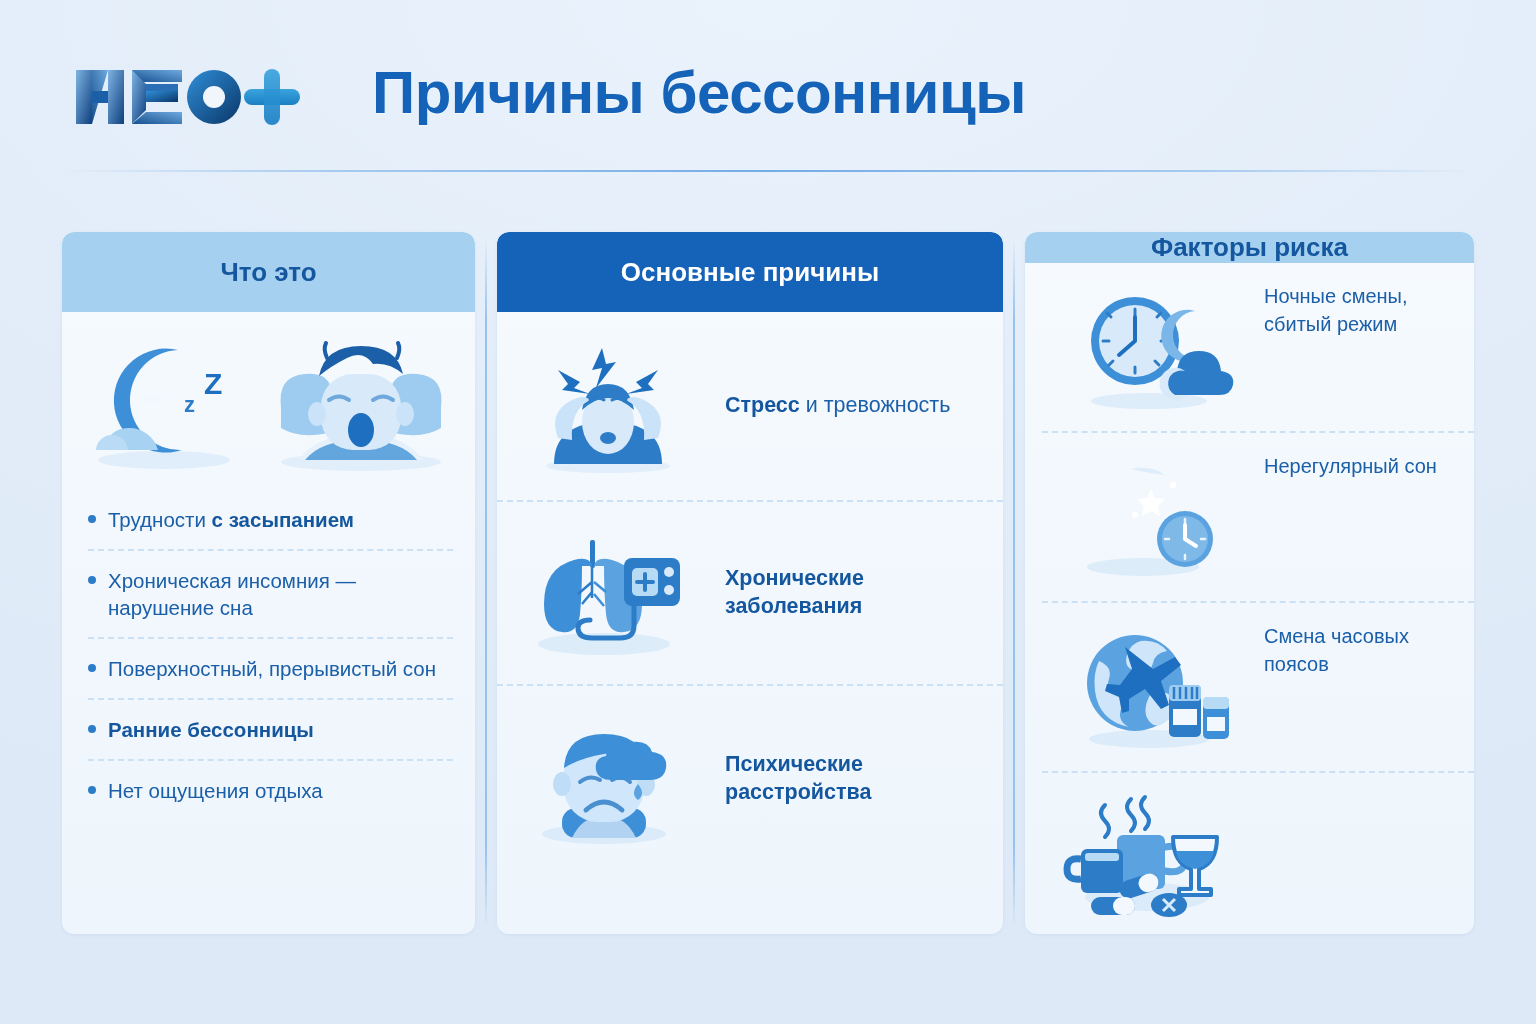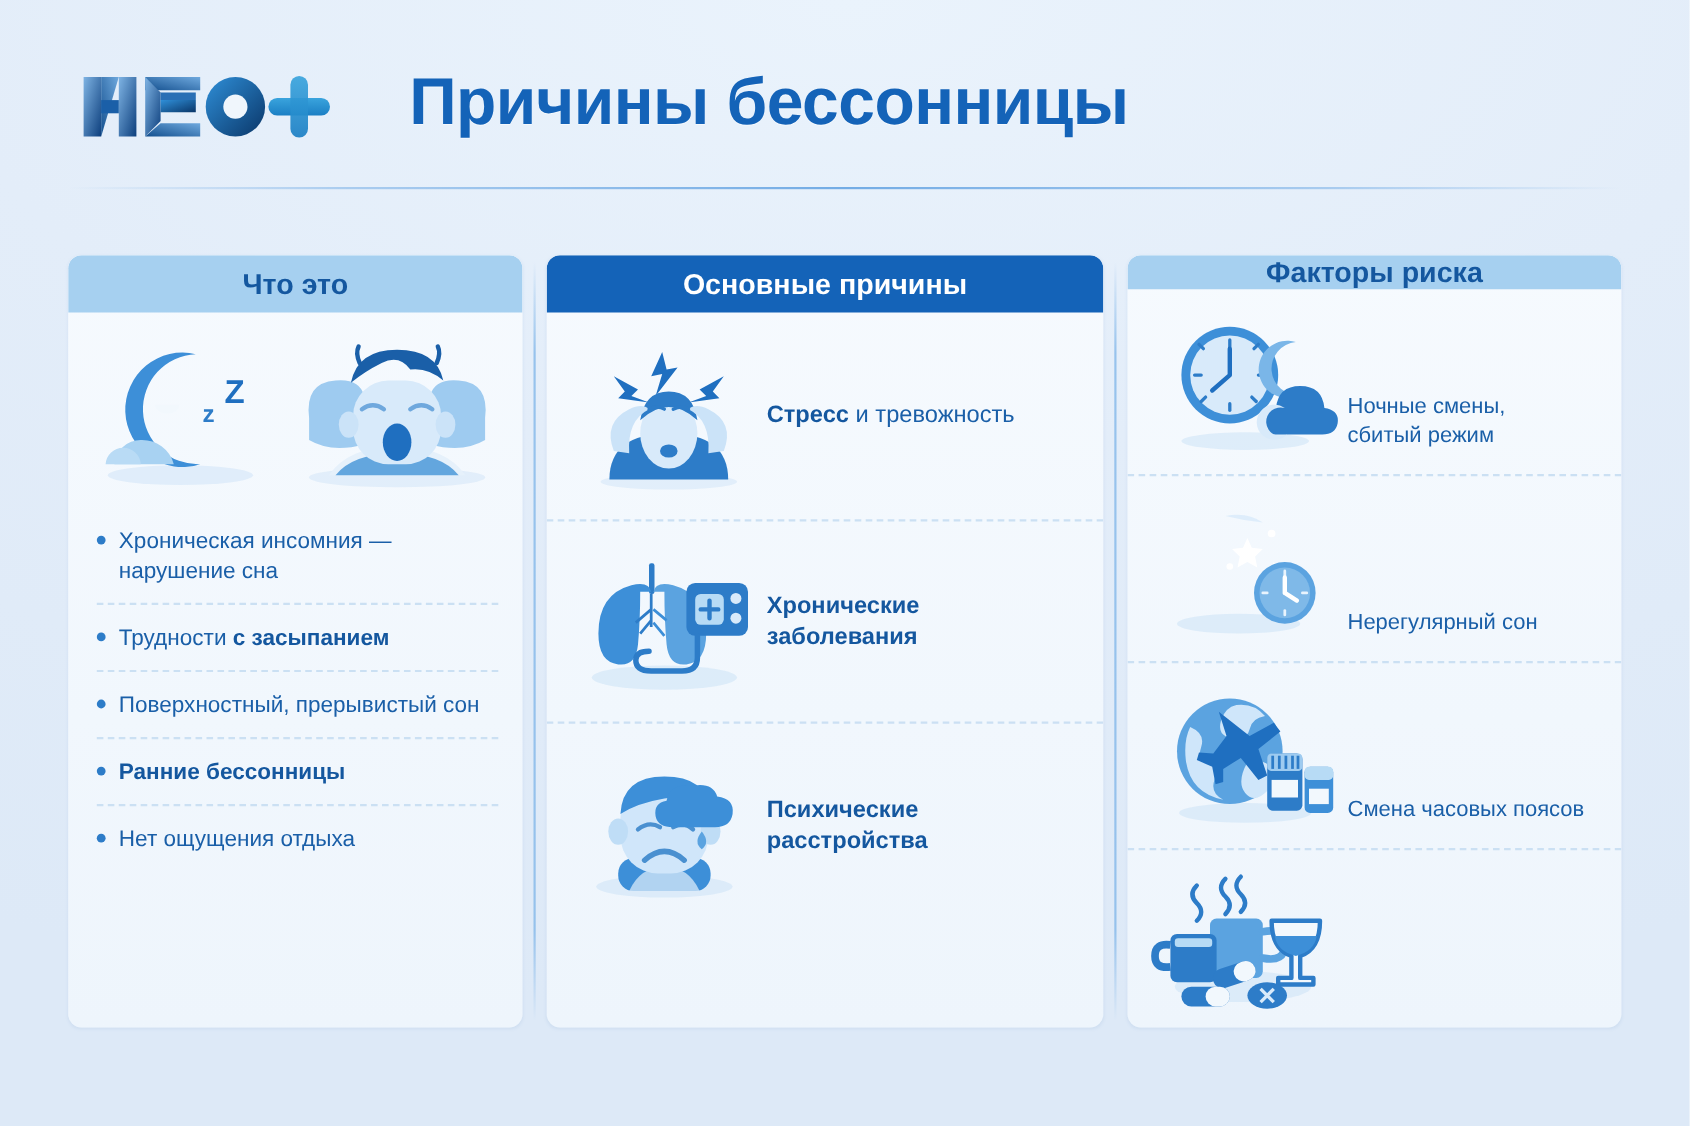--- a/index.html
+++ b/index.html
@@ -60,21 +60,21 @@
     border-radius: 12px;
     box-shadow: 0 1px 3px rgba(80,130,185,.10);
     display: flex; flex-direction: column;
     overflow: hidden;
   }
   .card-a { flex: 0 0 413px; }
   .card-b { flex: 0 0 506px; }
   .card-c { flex: 0 0 449px; }
 
   .card-head {
-    height: 52px; display: flex; align-items: center; justify-content: center;
+    height: 80px; display: flex; align-items: center; justify-content: center;
     font-size: 26px; font-weight: 700;
     border-radius: 12px 12px 0 0;
   }
   .head-light { background: #a6d0f0; color: #14579f; }
   .head-solid { background: #1463b8; color: #ffffff; }
 
   .card-body { flex: 1; padding: 0; position: relative; }
 
   
   .hero {
@@ -90,38 +90,39 @@
   }
   .bullet-row:last-child { border-bottom: none; }
   .dot {
     width: 8px; height: 8px; border-radius: 50%;
     background: #2d7cc8; margin-top: 9px; flex: 0 0 8px;
   }
   .bullet-row b { font-weight: 700; color: #14579f; }
 
   
   .cause-row {
-    display: flex; align-items: center; gap: 4px;
+    display: flex; align-items: center; gap: 32px;
     padding: 26px 24px 26px 26px;
     border-bottom: 2px dashed #cbe0f3;
   }
   .cause-row:last-child { border-bottom: none; }
   .cause-ico { flex: 0 0 170px; display: flex; justify-content: center; }
   .cause-label {
     font-size: 21.5px; color: #14579f; line-height: 1.3;
   }
   .cause-label b { font-weight: 700; }
   .cause-label .thin { font-weight: 400; color: #1a5fa8; }
 
   
   .risk-row {
-    display: flex; align-items: flex-end; gap: 2px;
+    display: flex; align-items: flex-start; gap: 24px;
     padding: 20px 18px 20px 22px;
     border-bottom: 2px dashed #cbe0f3;
     min-height: 160px;
+    margin-left: 17px;
   }
   .risk-row:last-child { border-bottom: none; }
   .risk-ico { flex: 0 0 176px; display: flex; justify-content: center; }
   .risk-label { font-size: 20px; color: #1a5fa8; line-height: 1.38; }
   .risk-label b { font-weight: 700; color: #14579f; }
   .risk-label .l2 { display: block; }
 
   svg { overflow: visible; }
 </style>
 </head>
@@ -206,25 +207,25 @@
           <path d="M102 68 q10 -7 20 0" stroke="#6fa8dd" stroke-width="4" fill="none" stroke-linecap="round"></path>
           <ellipse cx="90" cy="98" rx="13" ry="17" fill="#1f6fc0"></ellipse>
           <path d="M56 26 q-4 -9 -1 -15" stroke="#1a5fa8" stroke-width="4" fill="none" stroke-linecap="round"></path>
           <path d="M126 26 q4 -9 1 -15" stroke="#1a5fa8" stroke-width="4" fill="none" stroke-linecap="round"></path>
         </svg>
       </div>
 
       <div class="bullets">
         <div class="bullet-row">
           <span class="dot"></span>
-          <span>Хроническая инсомния — нарушение сна</span>
+          <span><span>Трудности </span><b>с засыпанием</b></span>
         </div>
         <div class="bullet-row">
           <span class="dot"></span>
-          <span><span>Трудности </span><b>с засыпанием</b></span>
+          <span>Хроническая инсомния — нарушение сна</span>
         </div>
         <div class="bullet-row">
           <span class="dot"></span>
           <span>Поверхностный, прерывистый сон</span>
         </div>
         <div class="bullet-row">
           <span class="dot"></span>
           <b>Ранние бессонницы</b>
         </div>
         <div class="bullet-row">

